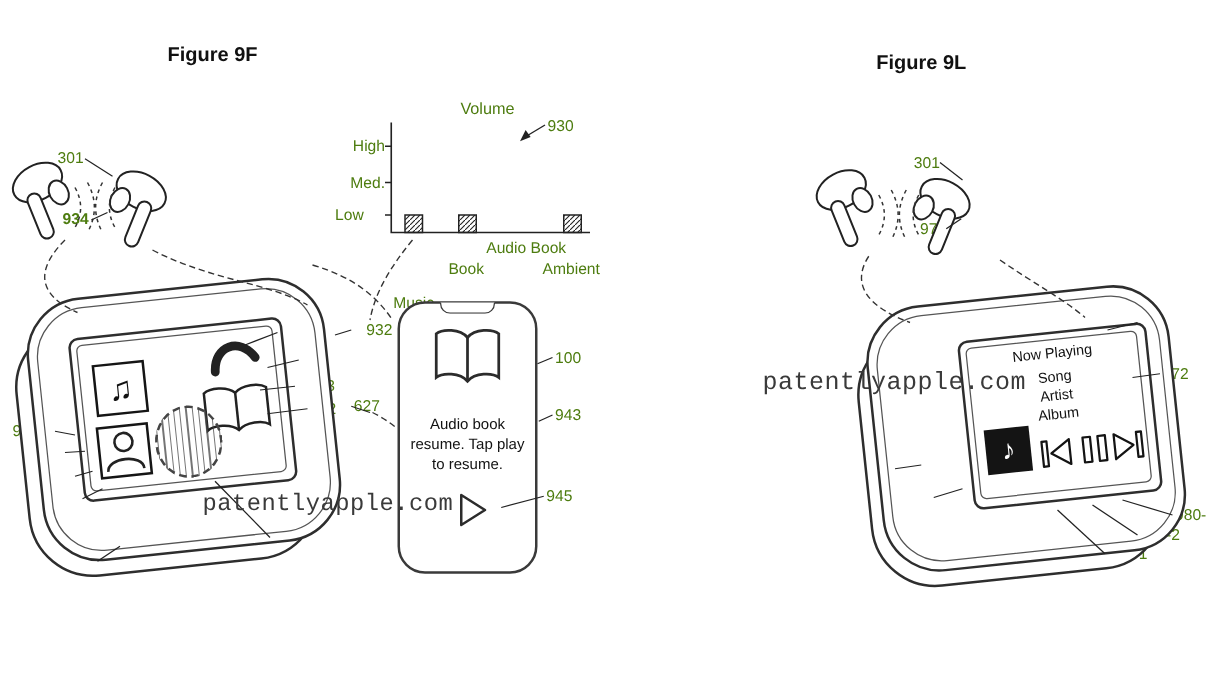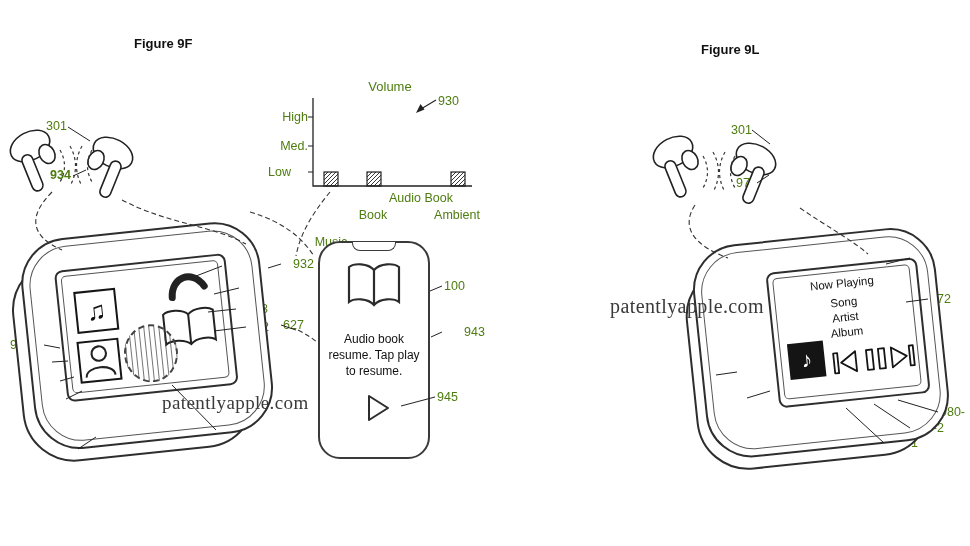--- a/index.html
+++ b/index.html
@@ -1,21 +1,21 @@
 <!DOCTYPE html>
 <html><head>
 <meta charset="utf-8">
 <style>
   html,body{margin:0;padding:0;background:#fff;}
   #canvas{position:relative;width:970px;height:546px;background:#fff;overflow:hidden;
           font-family:"Liberation Sans",sans-serif;color:#111;}
   .lbl{position:absolute;font-size:12.5px;line-height:14px;color:#4d7c0f;white-space:nowrap;}
-  .title{position:absolute;font-size:13px;font-weight:bold;color:#111;}
+  .title{position:absolute;font-size:16px;font-weight:bold;color:#111;}
   .ctr{text-align:center;}
-  .wm{position:absolute;font-family:Liberation Serif, serif;font-size:19px;color:#3a3a3a;
+  .wm{position:absolute;font-family:Liberation Mono, monospace;font-size:19px;color:#3a3a3a;
       letter-spacing:.4px;z-index:40;white-space:nowrap;}
   .case{position:absolute;z-index:5;}
   .rr{position:absolute;border:2.2px solid #2e2e2e;border-radius:46px;background:#fff;box-sizing:border-box;}
   .thin{border-width:1.4px;border-color:#555;background:transparent;}
   .iconbox{position:absolute;border:2.5px solid #151515;background:#fff;display:flex;
            align-items:center;justify-content:center;box-sizing:border-box;}
   .phone{position:absolute;left:318px;top:241px;width:112px;height:218px;border:2.5px solid #3a3a3a;
          border-radius:22px;background:#fff;box-sizing:border-box;z-index:6;}
   .notch{position:absolute;top:-1px;left:calc(50% - 22px);width:44px;height:9px;background:#fff;
          border:1.8px solid #3a3a3a;border-top:none;border-radius:0 0 8px 8px;box-sizing:border-box;}
@@ -217,21 +217,21 @@
   <div class="lbl" style="left:248px;top:320px;">942</div>
   <div class="lbl" style="left:293px;top:257px;">932</div>
   <div class="lbl" style="left:283px;top:318px;">627</div>
   <div class="lbl" style="left:10px;top:338px;">952-1</div>
   <div class="lbl" style="left:28px;top:355px;">940</div>
   <div class="lbl" style="left:28px;top:374px;">952-2</div>
   <div class="lbl" style="left:42px;top:392px;">938</div>
   <div class="lbl" style="left:212px;top:426px;">954</div>
   <div class="lbl" style="left:54px;top:443px;">342</div>
   <div class="lbl" style="left:444px;top:279px;">100</div>
-  <div class="lbl" style="left:444px;top:325px;margin-left:20px;">943</div>
+  <div class="lbl" style="left:444px;top:325px;">943</div>
   <div class="lbl" style="left:437px;top:390px;">945</div>
 
   <div class="lbl" style="left:731px;top:123px;">301</div>
   <div class="lbl" style="left:736px;top:176px;">972</div>
   <div class="lbl" style="left:912px;top:251px;">976</div>
   <div class="lbl" style="left:930px;top:292px;">372</div>
   <div class="lbl" style="left:694px;top:368px;">342</div>
   <div class="lbl" style="left:725px;top:391px;">940</div>
   <div class="lbl" style="left:940px;top:405px;">980-</div>
   <div class="lbl" style="left:912px;top:421px;">980-2</div>

